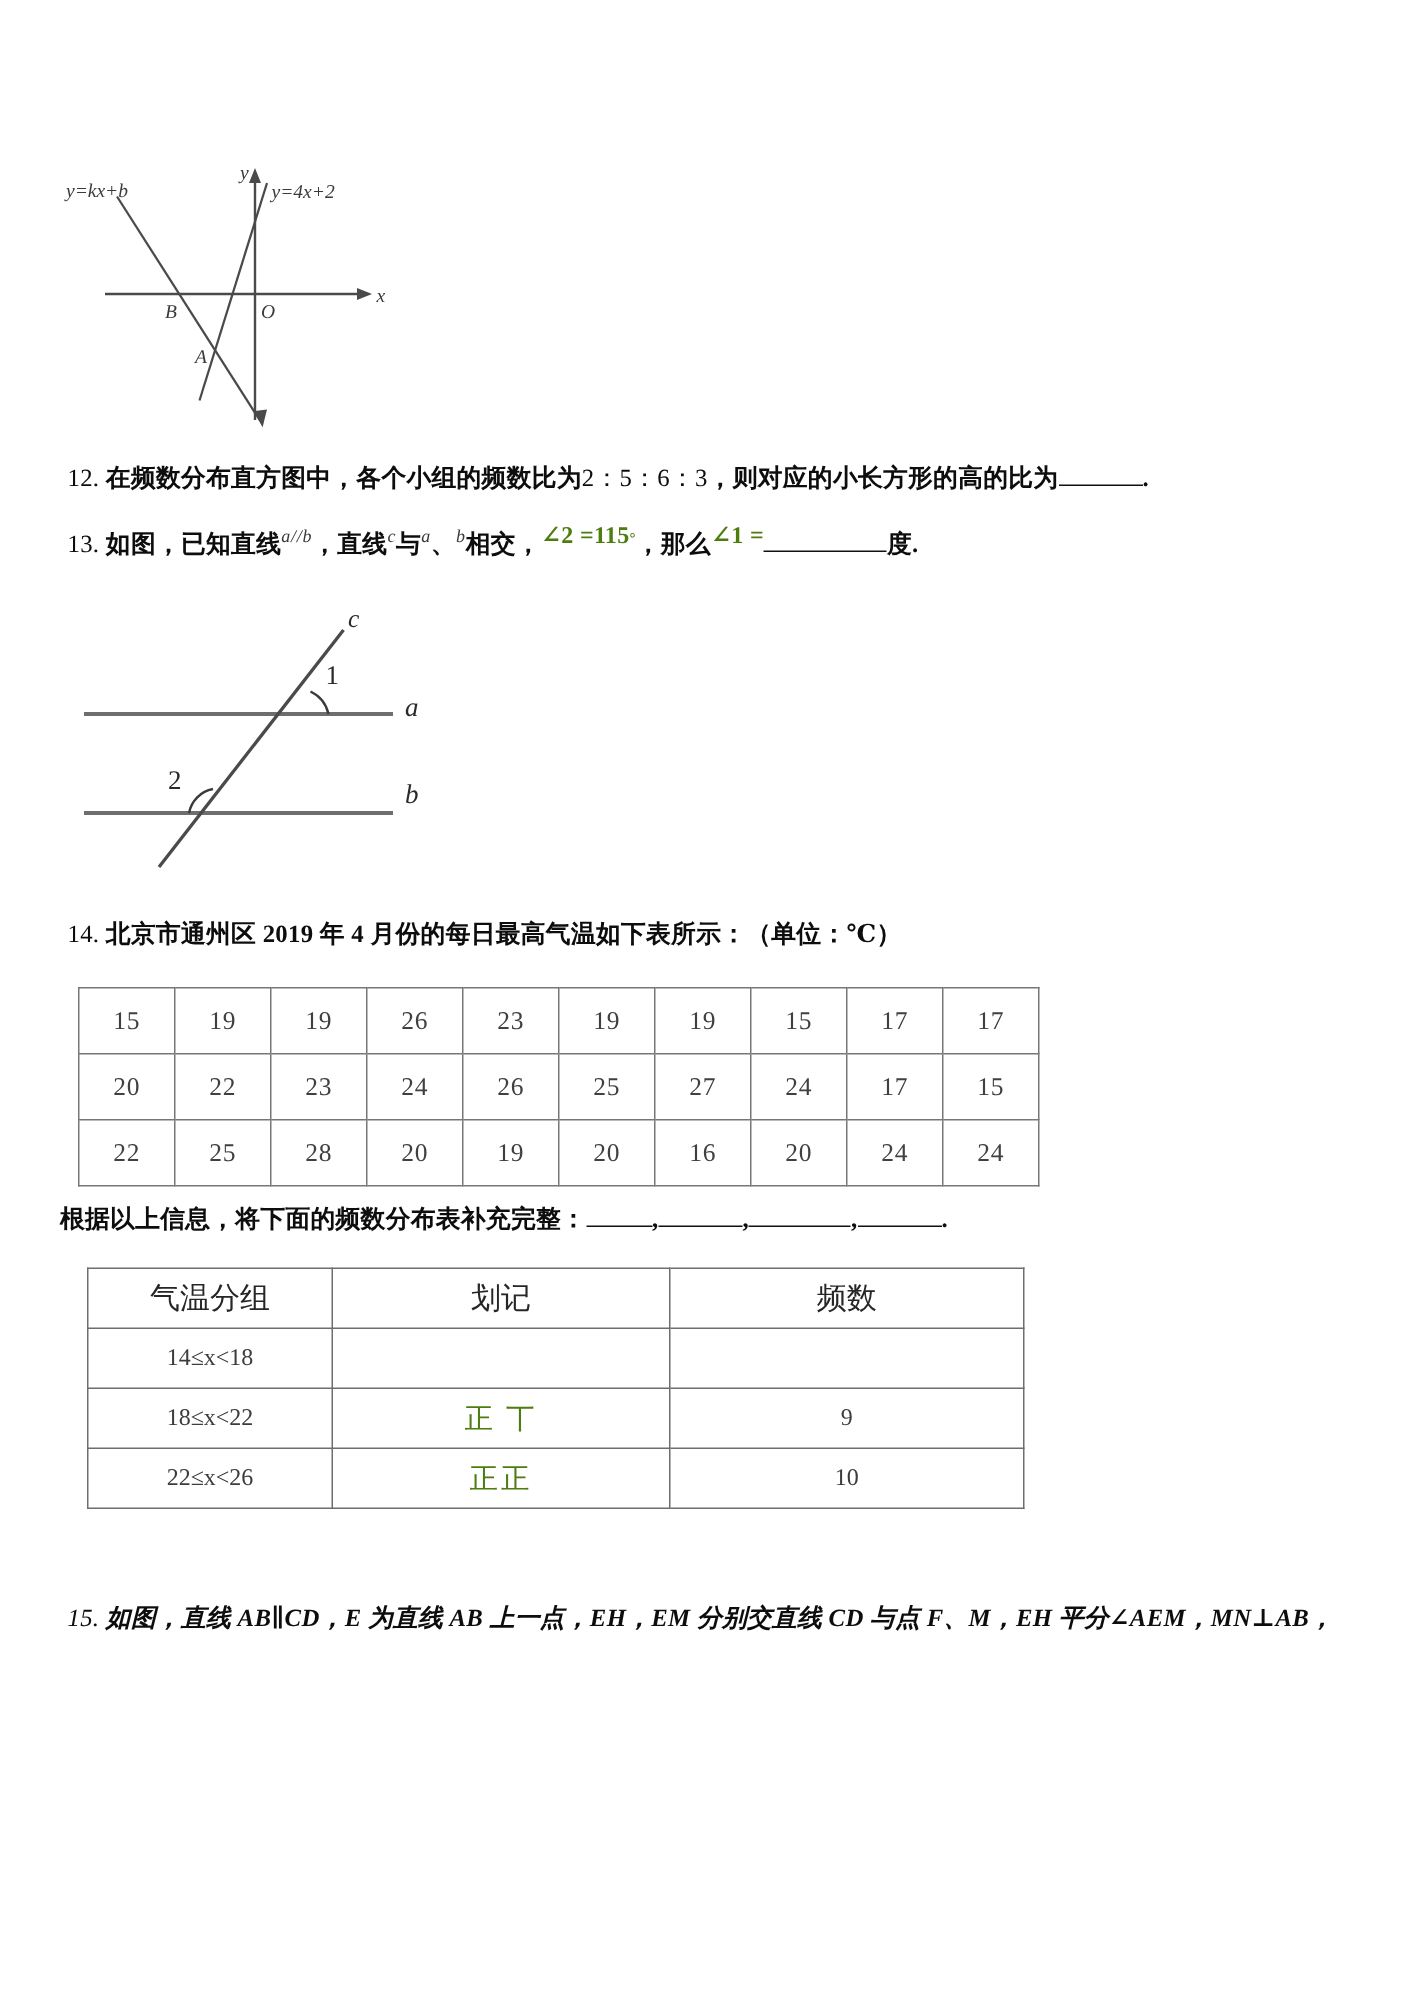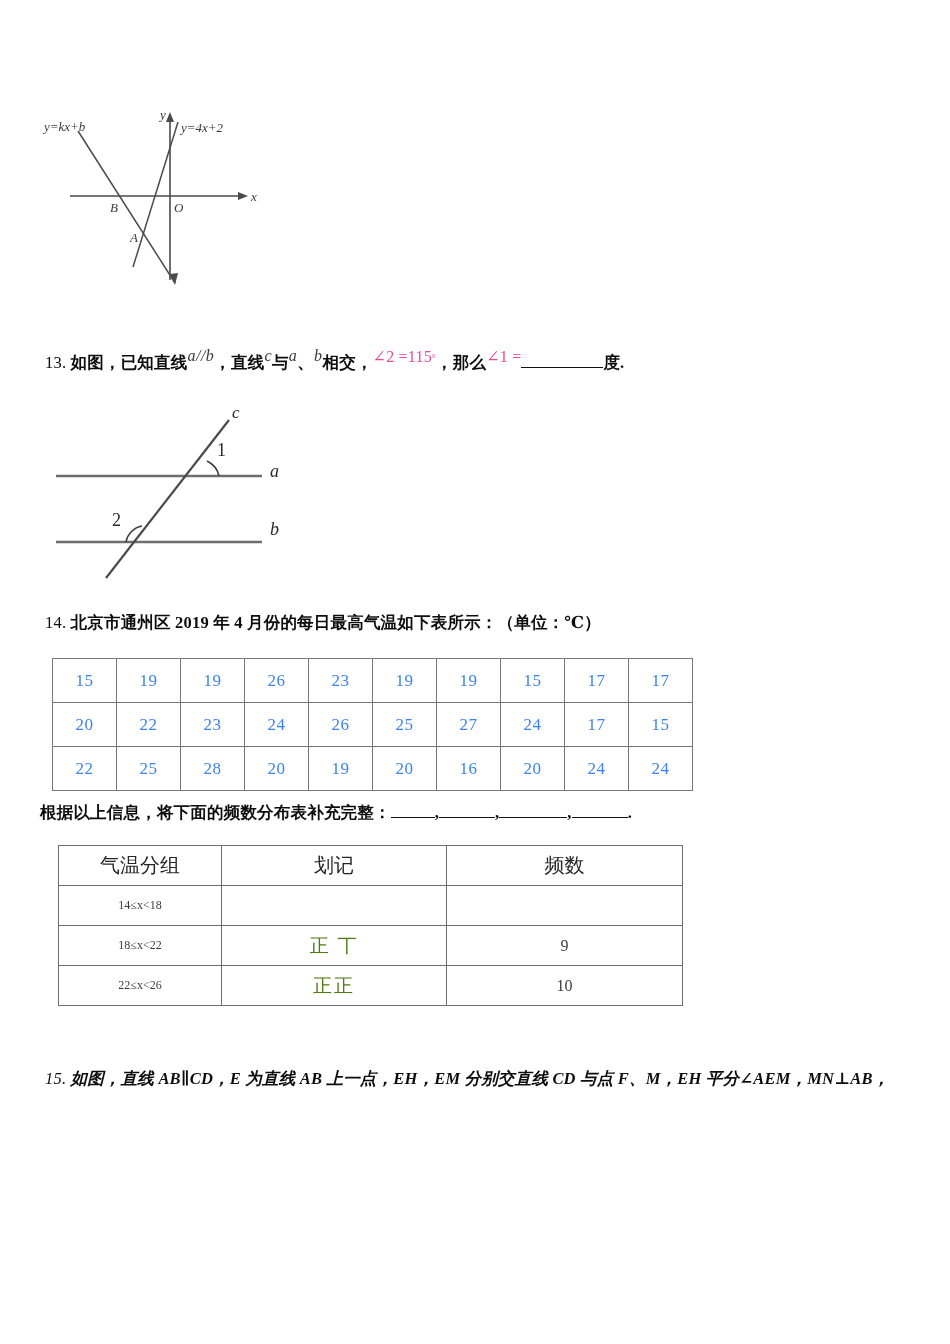--- a/index.html
+++ b/index.html
@@ -47,26 +47,26 @@
   .blank-s { text-decoration: none; border-bottom: 1.6px solid #111; display:inline-block; width:44px; }
   .blank-m { text-decoration: none; border-bottom: 1.6px solid #111; display:inline-block; width:56px; }
   .blank-l { text-decoration: none; border-bottom: 1.6px solid #111; display:inline-block; width:68px; }
   .blank-xl { text-decoration: none; border-bottom: 1.8px solid #111; display:inline-block; width:82px; }
   .sup-math {
     font-style: italic;
     font-weight: normal;
     color: #3a3a3a;
     position: relative;
     top: -7px;
-    font-size: 16px;
+    font-size: 12px;
     letter-spacing: 0.5px;
   }
   .sup-math2 {
-    font-weight: normal;
-    color: #ec4899;
+    font-weight: bold;
+    color: #4d7c0f;
     position: relative;
     top: -6px;
     font-size: 16px;
   }
   .deg { font-size: 10px; position: relative; top: -6px; }
 
   
   #fig-parallel {
     position: absolute;
     left: 44px; top: 398px;
@@ -81,21 +81,21 @@
     border: 1.8px solid #1a1a1a;
   }
   #temp-table td {
     width: 61px;
     height: 41px;
     text-align: center;
     vertical-align: middle;
     border: 1px solid #777;
     font-family: "Liberation Serif", "DejaVu Serif", serif;
     font-size: 17px;
-    color: #3b82f6;
+    color: #404040;
     letter-spacing: 0.5px;
   }
 
   
   #freq-table {
     position: absolute;
     left: 58px; top: 845px;
     border-collapse: collapse;
     border: 1.8px solid #1a1a1a;
   }
@@ -105,21 +105,21 @@
     vertical-align: middle;
     font-weight: normal;
     color: #3c3c3c;
     font-family: "Liberation Serif", "DejaVu Serif", serif;
   }
   #freq-table .c0 { width: 160px; }
   #freq-table .c1 { width: 222px; }
   #freq-table .c2 { width: 233px; }
   #freq-table tr { height: 40px; }
   #freq-table .hdr { font-size: 20px; color: #262626; }
-  #freq-table .rng { font-size: 12px; }
+  #freq-table .rng { font-size: 16px; }
   #freq-table .tally { font-size: 19px; color: #4d7c0f; letter-spacing: 2px; }
   #freq-table .freq { font-size: 16px; }
 </style>
 </head>
 <body>
 
 <div class="page">
 
   <div id="fig-linear">
     <svg width="240" height="195" viewBox="0 0 240 195" xmlns="http://www.w3.org/2000/svg">
@@ -138,20 +138,24 @@
       <text x="2" y="36" font-family="Liberation Serif, serif" font-size="13" font-style="italic" fill="#3a3a3a">y=kx+b</text>
       <text x="139" y="37" font-family="Liberation Serif, serif" font-size="13" font-style="italic" fill="#3a3a3a">y=4x+2</text>
       <text x="118" y="24" font-family="Liberation Serif, serif" font-size="13" font-style="italic" fill="#3a3a3a">y</text>
       <text x="209" y="106" font-family="Liberation Serif, serif" font-size="13" font-style="italic" fill="#3a3a3a">x</text>
       <text x="132" y="117" font-family="Liberation Serif, serif" font-size="13" font-style="italic" fill="#3a3a3a">O</text>
       <text x="68" y="117" font-family="Liberation Serif, serif" font-size="13" font-style="italic" fill="#3a3a3a">B</text>
       <text x="88" y="147" font-family="Liberation Serif, serif" font-size="13" font-style="italic" fill="#3a3a3a">A</text>
     </svg>
   </div>
 
+  <div class="qline" style="left:45px; top:308px;">
+    <span class="qnum">12.</span>
+    <span>在频数分布直方图中，各个小组的频数比为</span><span class="qnum">2：5：6：3</span><span>，则对应的小长方形的高的比为</span><span class="blank-m"></span><span>.</span>
+  </div>
 
   <div class="qline" style="left:45px; top:352px;">
     <span class="qnum">13.</span>
     <span>如图，已知直线</span><span class="sup-math">a//b</span><span>，直线</span><span class="sup-math">c</span><span>与</span><span class="sup-math">a</span><span>、</span><span class="sup-math">b</span><span>相交，</span><span class="sup-math2">∠2 =115</span><span class="sup-math2 deg">°</span><span>，那么</span><span class="sup-math2">∠1 =</span><span class="blank-xl"></span><span>度.</span>
   </div>
 
   <div id="fig-parallel">
     <svg width="250" height="190" viewBox="0 0 250 190" xmlns="http://www.w3.org/2000/svg">
 
       <line x1="12" y1="78" x2="218" y2="78" stroke="#6e6e6e" stroke-width="2.6"></line>

